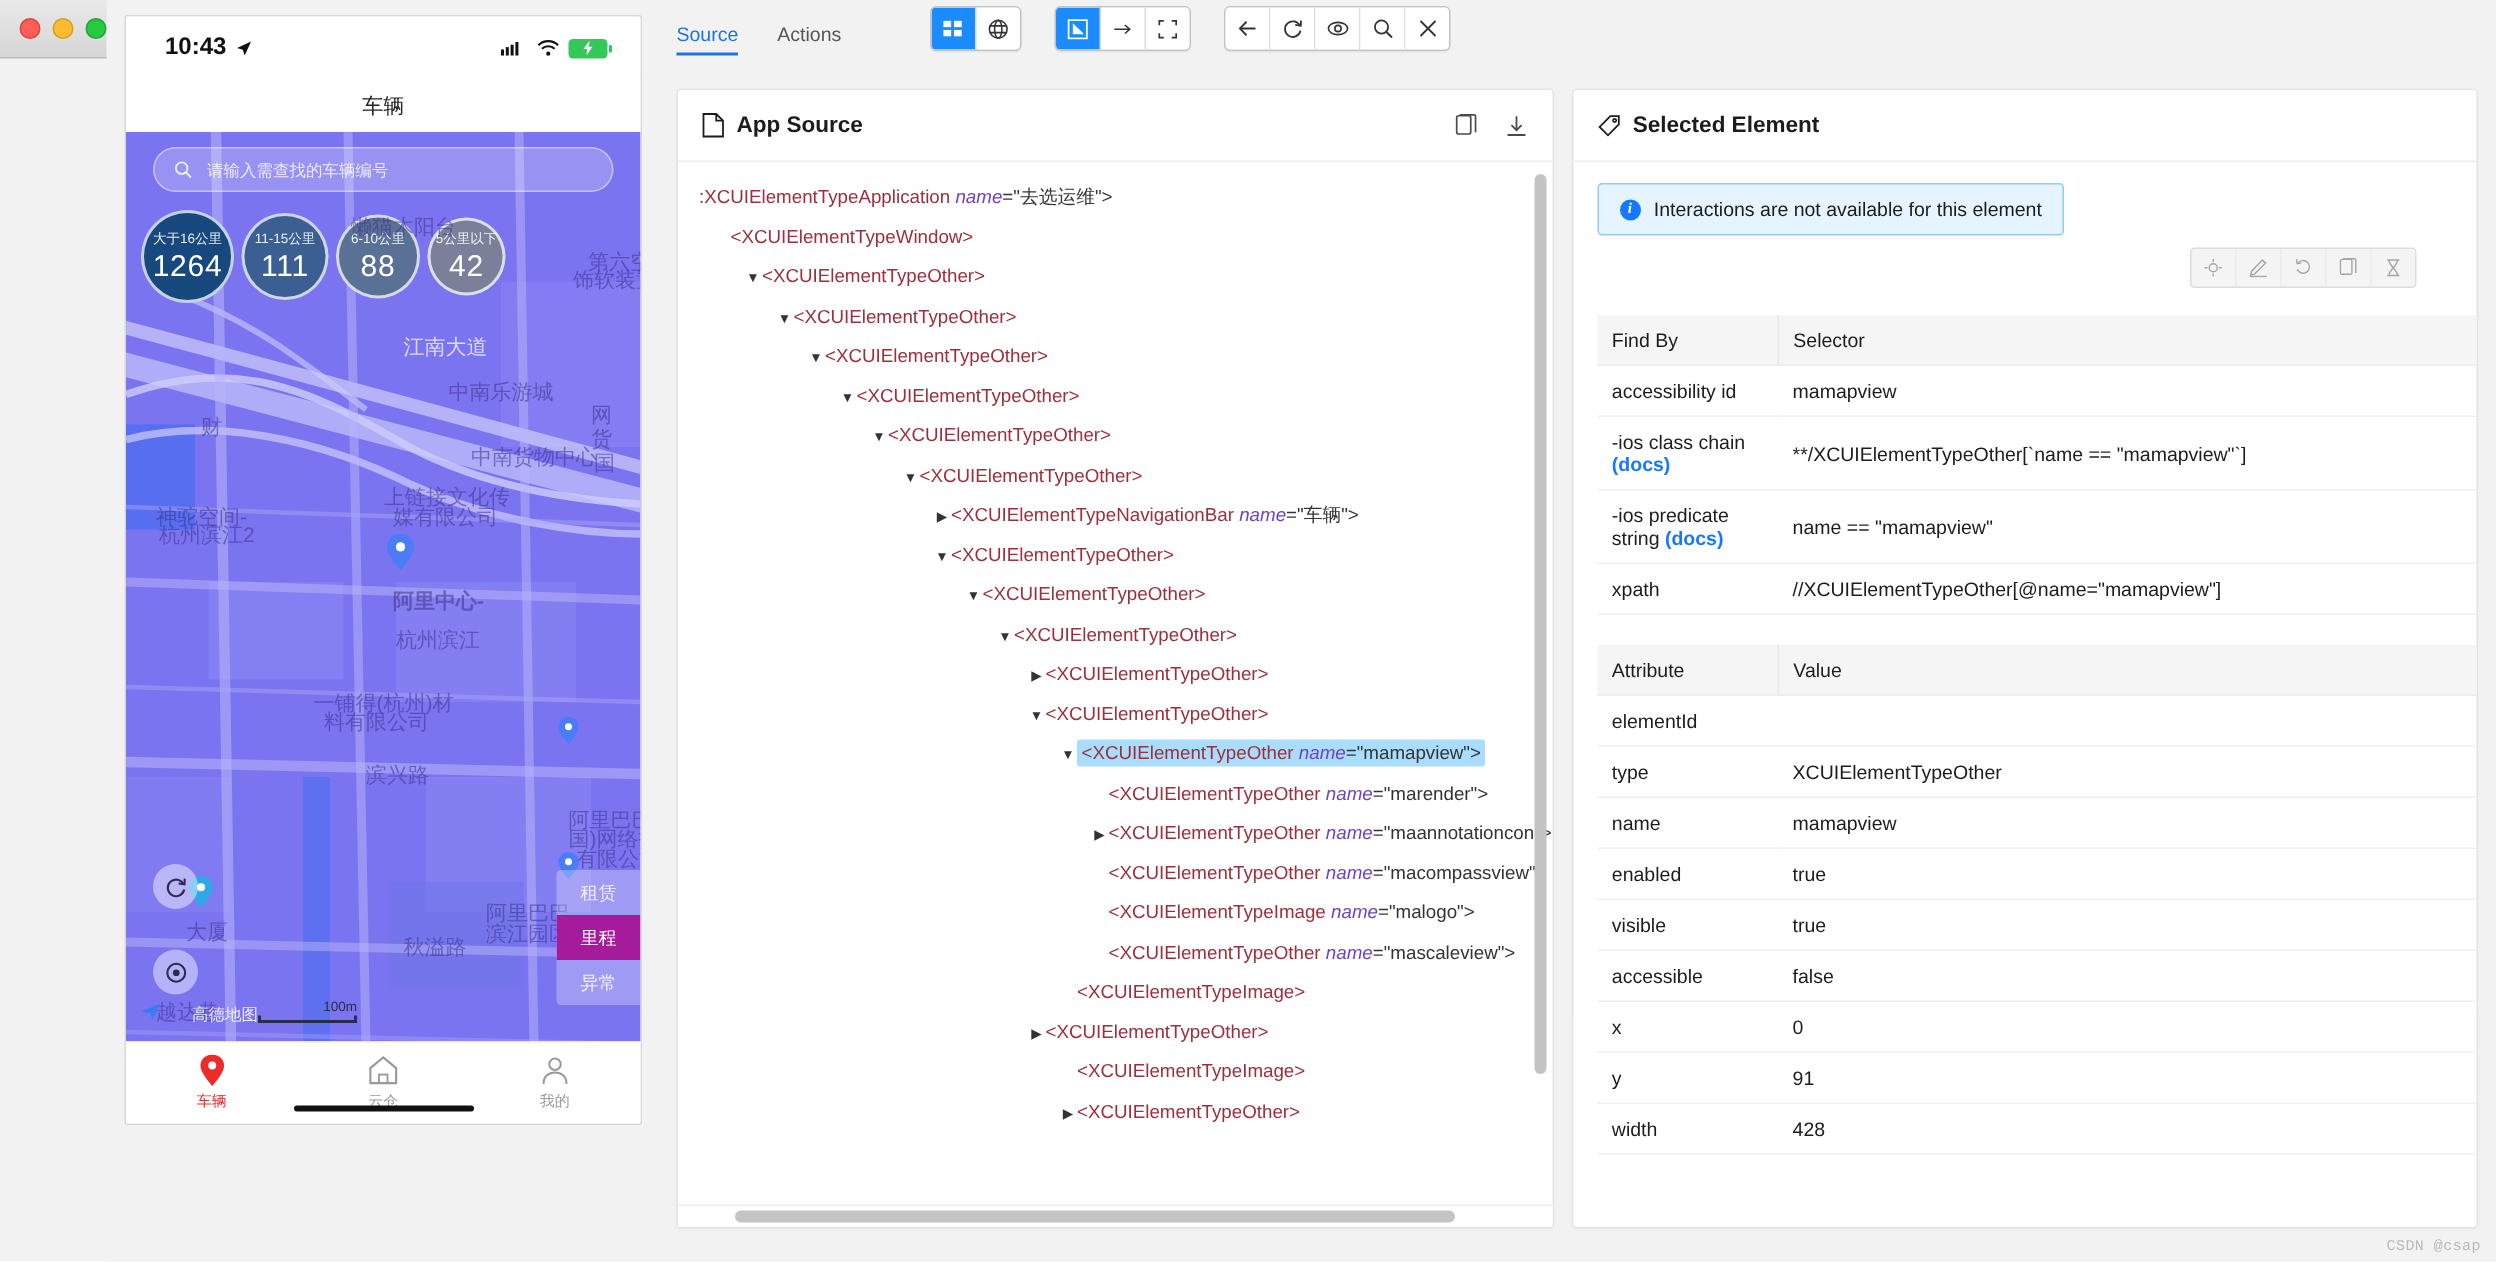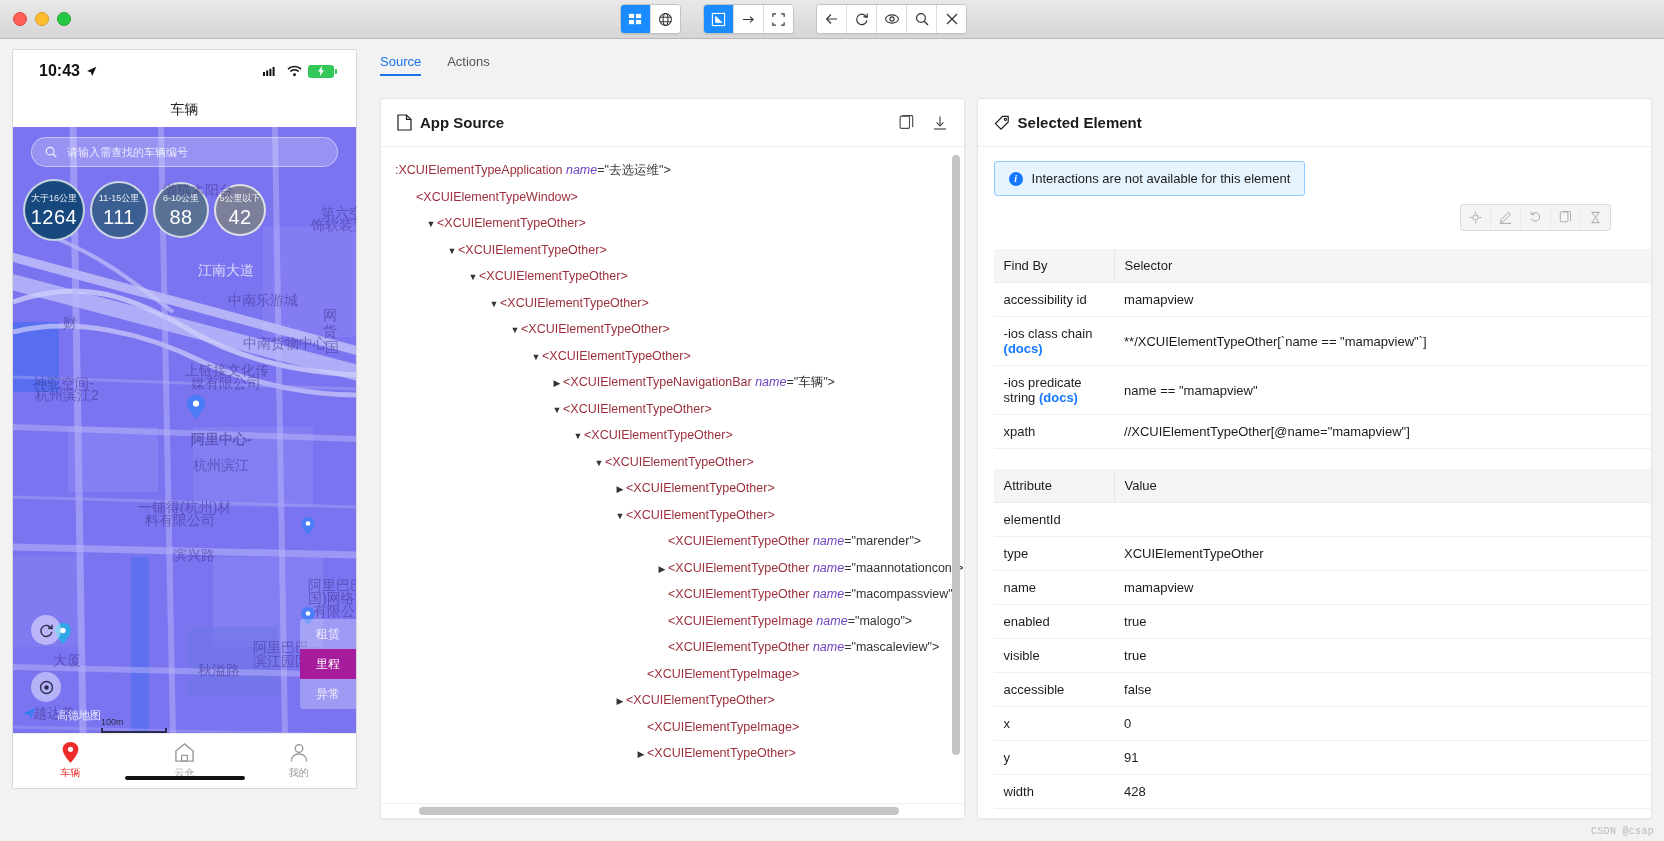--- a/index.html
+++ b/index.html
@@ -15,21 +15,21 @@
     position: relative;
   }
 
   
   #app-window {
     position: absolute;
     left: 0; top: 0;
     width: 1664px; height: 841px;
     background: #f2f2f2;
     display: flex;
-    flex-direction: column;
+    flex-direction: row;
   }
   #titlebar {
     height: 38px;
     flex: 0 0 38px;
     background: linear-gradient(to bottom, #e9e9e9 0%, #d6d6d6 100%);
     border-bottom: 1px solid #b8b8b8;
     display: flex;
     align-items: center;
     position: relative;
   }
@@ -236,24 +236,24 @@
     left: 18px;
     width: 30px; height: 30px;
     border-radius: 50%;
     background: rgba(255,255,255,0.45);
     display: flex;
     align-items: center;
     justify-content: center;
   }
   .scale-bar {
     position: absolute;
-    left: 88px; bottom: 0;
+    left: 88px; bottom: 12px;
     display: flex;
     flex-direction: column;
-    align-items: flex-start;
+    align-items: flex-end;
   }
   .scale-bar .sb-text { font-size: 9px; color: #2b2b4d; margin-bottom: 1px;}
   .scale-bar .sb-line {
     width: 62px; height: 3px;
     border-left: 2px solid #2b2b4d;
     border-right: 2px solid #2b2b4d;
     border-bottom: 2px solid #2b2b4d;
   }
   .amap-logo {
     position: absolute;
@@ -853,20 +853,21 @@
                 <div class="tnode" style="padding-left: 84px;"><span class="caret">▼</span><span class="hl"><span class="tag">&lt;XCUIElementTypeOther</span><span class="tag">&gt;</span></span></div>
                 <div class="tnode" style="padding-left: 105px;"><span class="caret">▼</span><span class="hl"><span class="tag">&lt;XCUIElementTypeOther</span><span class="tag">&gt;</span></span></div>
                 <div class="tnode" style="padding-left: 126px;"><span class="caret">▼</span><span class="hl"><span class="tag">&lt;XCUIElementTypeOther</span><span class="tag">&gt;</span></span></div>
                 <div class="tnode" style="padding-left: 147px;"><span class="caret">▼</span><span class="hl"><span class="tag">&lt;XCUIElementTypeOther</span><span class="tag">&gt;</span></span></div>
                 <div class="tnode" style="padding-left: 168px;"><span class="caret">▶</span><span class="hl"><span class="tag">&lt;XCUIElementTypeNavigationBar</span> <span class="attr">name</span><span class="eq">="车辆"&gt;</span></span></div>
                 <div class="tnode" style="padding-left: 168px;"><span class="caret">▼</span><span class="hl"><span class="tag">&lt;XCUIElementTypeOther</span><span class="tag">&gt;</span></span></div>
                 <div class="tnode" style="padding-left: 189px;"><span class="caret">▼</span><span class="hl"><span class="tag">&lt;XCUIElementTypeOther</span><span class="tag">&gt;</span></span></div>
                 <div class="tnode" style="padding-left: 210px;"><span class="caret">▼</span><span class="hl"><span class="tag">&lt;XCUIElementTypeOther</span><span class="tag">&gt;</span></span></div>
                 <div class="tnode" style="padding-left: 231px;"><span class="caret">▶</span><span class="hl"><span class="tag">&lt;XCUIElementTypeOther</span><span class="tag">&gt;</span></span></div>
                 <div class="tnode" style="padding-left: 231px;"><span class="caret">▼</span><span class="hl"><span class="tag">&lt;XCUIElementTypeOther</span><span class="tag">&gt;</span></span></div>
+                <div class="tnode selected" style="padding-left: 252px;"><span class="caret">▼</span><span class="hl"><span class="tag">&lt;XCUIElementTypeOther</span> <span class="attr">name</span><span class="eq">="mamapview"&gt;</span></span></div>
                 <div class="tnode" style="padding-left: 273px;"><span class="caret"></span><span class="hl"><span class="tag">&lt;XCUIElementTypeOther</span> <span class="attr">name</span><span class="eq">="marender"&gt;</span></span></div>
                 <div class="tnode" style="padding-left: 273px;"><span class="caret">▶</span><span class="hl"><span class="tag">&lt;XCUIElementTypeOther</span> <span class="attr">name</span><span class="eq">="maannotationcon"&gt;</span></span></div>
                 <div class="tnode" style="padding-left: 273px;"><span class="caret"></span><span class="hl"><span class="tag">&lt;XCUIElementTypeOther</span> <span class="attr">name</span><span class="eq">="macompassview"&gt;</span></span></div>
                 <div class="tnode" style="padding-left: 273px;"><span class="caret"></span><span class="hl"><span class="tag">&lt;XCUIElementTypeImage</span> <span class="attr">name</span><span class="eq">="malogo"&gt;</span></span></div>
                 <div class="tnode" style="padding-left: 273px;"><span class="caret"></span><span class="hl"><span class="tag">&lt;XCUIElementTypeOther</span> <span class="attr">name</span><span class="eq">="mascaleview"&gt;</span></span></div>
                 <div class="tnode" style="padding-left: 252px;"><span class="caret"></span><span class="hl"><span class="tag">&lt;XCUIElementTypeImage</span><span class="tag">&gt;</span></span></div>
                 <div class="tnode" style="padding-left: 231px;"><span class="caret">▶</span><span class="hl"><span class="tag">&lt;XCUIElementTypeOther</span><span class="tag">&gt;</span></span></div>
                 <div class="tnode" style="padding-left: 252px;"><span class="caret"></span><span class="hl"><span class="tag">&lt;XCUIElementTypeImage</span><span class="tag">&gt;</span></span></div>
                 <div class="tnode" style="padding-left: 252px;"><span class="caret">▶</span><span class="hl"><span class="tag">&lt;XCUIElementTypeOther</span><span class="tag">&gt;</span></span></div>
               </div>

